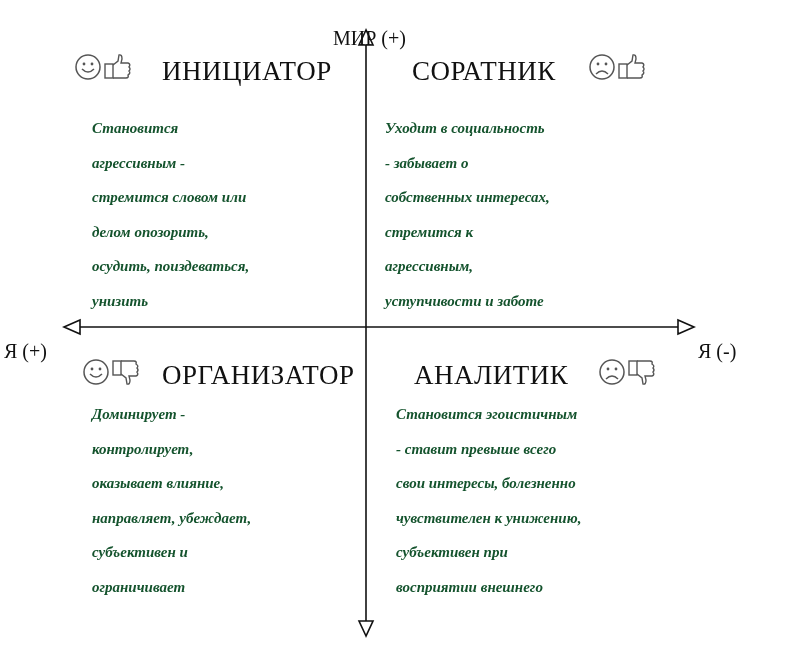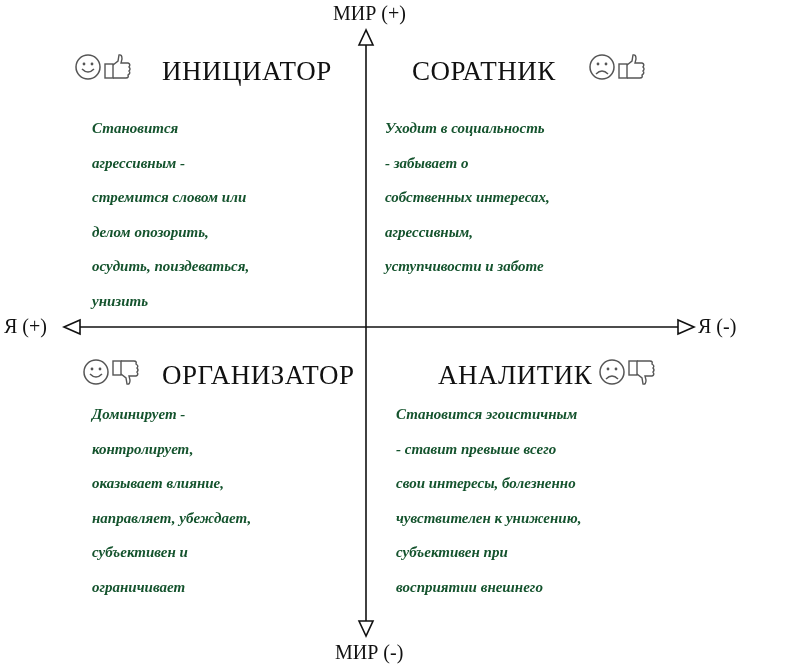--- a/index.html
+++ b/index.html
@@ -1,17 +1,17 @@
 <!DOCTYPE html>
 <html><head>
 <meta charset="utf-8">
 <style>
   html,body{margin:0;padding:0;background:#fff;}
   body{width:790px;height:668px;position:relative;overflow:hidden;font-family:"DejaVu Serif","Liberation Serif",serif;color:#111;}
-  .axis-label{position:absolute;font-family:"Liberation Serif","DejaVu Serif",serif;font-size:20px;color:#111;white-space:nowrap;}
+  .axis-label{position:absolute;font-family:"Liberation Serif","DejaVu Serif",serif;font-size:20px;color:#111;white-space:nowrap;margin-top:25px;}
   .title{position:absolute;font-family:"Liberation Serif","DejaVu Serif",serif;font-size:27px;letter-spacing:0.5px;color:#111;white-space:nowrap;}
   .body-text{position:absolute;font-family:Liberation Serif, serif;font-style:italic;font-weight:bold;font-size:15px;line-height:34.5px;color:#14532d;white-space:nowrap;}
   .icons{position:absolute;display:flex;align-items:center;gap:1px;}
   svg{display:block;}
 </style>
 </head>
 <body>
 
 <svg width="790" height="668" style="position:absolute;left:0;top:0;">
   <line x1="366" y1="42" x2="366" y2="622" stroke="#111" stroke-width="1.6"></line>
@@ -59,20 +59,21 @@
     </svg>
   <svg width="30" height="30" viewBox="0 0 30 30">
       <rect x="2" y="12" width="8" height="14" fill="none" stroke="#555" stroke-width="1.4"></rect>
       <path d="M10 13 L15 9 L16 3 Q19 2 19 7 L18 11 L25 11 Q28 12 26 15 Q28 17 26 19 Q28 21 25 23 Q26 26 23 26 L10 26" fill="none" stroke="#555" stroke-width="1.4"></path>
     </svg>
 </div>
 <div class="body-text" style="left:385px;top:111px;">
   <div>Уходит в социальность</div>
   <div>- забывает о</div>
   <div>собственных интересах,</div>
+  <div>стремится к</div>
   <div>агрессивным,</div>
   <div>уступчивости и заботе</div>
 </div>
 
 <div class="icons" style="left:82px;top:357px;">
   <svg width="28" height="28" viewBox="0 0 28 28">
       <circle cx="14" cy="14" r="12" fill="none" stroke="#555" stroke-width="1.5"></circle>
       <circle cx="10" cy="11" r="1.4" fill="#555"></circle>
       <circle cx="18" cy="11" r="1.4" fill="#555"></circle>
       <path d="M8 16 Q14 22 20 16" fill="none" stroke="#555" stroke-width="1.5"></path>
@@ -85,21 +86,21 @@
 <div class="title" style="left:162px;top:360px;">ОРГАНИЗАТОР</div>
 <div class="body-text" style="left:92px;top:397px;">
   <div>Доминирует -</div>
   <div>контролирует,</div>
   <div>оказывает влияние,</div>
   <div>направляет, убеждает,</div>
   <div>субъективен и</div>
   <div>ограничивает</div>
 </div>
 
-<div class="title" style="left:414px;top:360px;margin-left:24px;">АНАЛИТИК</div>
+<div class="title" style="left:414px;top:360px;">АНАЛИТИК</div>
 <div class="icons" style="left:598px;top:357px;">
   <svg width="28" height="28" viewBox="0 0 28 28">
       <circle cx="14" cy="14" r="12" fill="none" stroke="#555" stroke-width="1.5"></circle>
       <circle cx="10" cy="11" r="1.4" fill="#555"></circle>
       <circle cx="18" cy="11" r="1.4" fill="#555"></circle>
       <path d="M8 21 Q14 15 20 21" fill="none" stroke="#555" stroke-width="1.5"></path>
     </svg>
   <svg width="30" height="30" viewBox="0 0 30 30">
       <rect x="2" y="4" width="8" height="14" fill="none" stroke="#555" stroke-width="1.4"></rect>
       <path d="M10 17 L15 21 L16 27 Q19 28 19 23 L18 19 L25 19 Q28 18 26 15 Q28 13 26 11 Q28 9 25 7 Q26 4 23 4 L10 4" fill="none" stroke="#555" stroke-width="1.4"></path>

